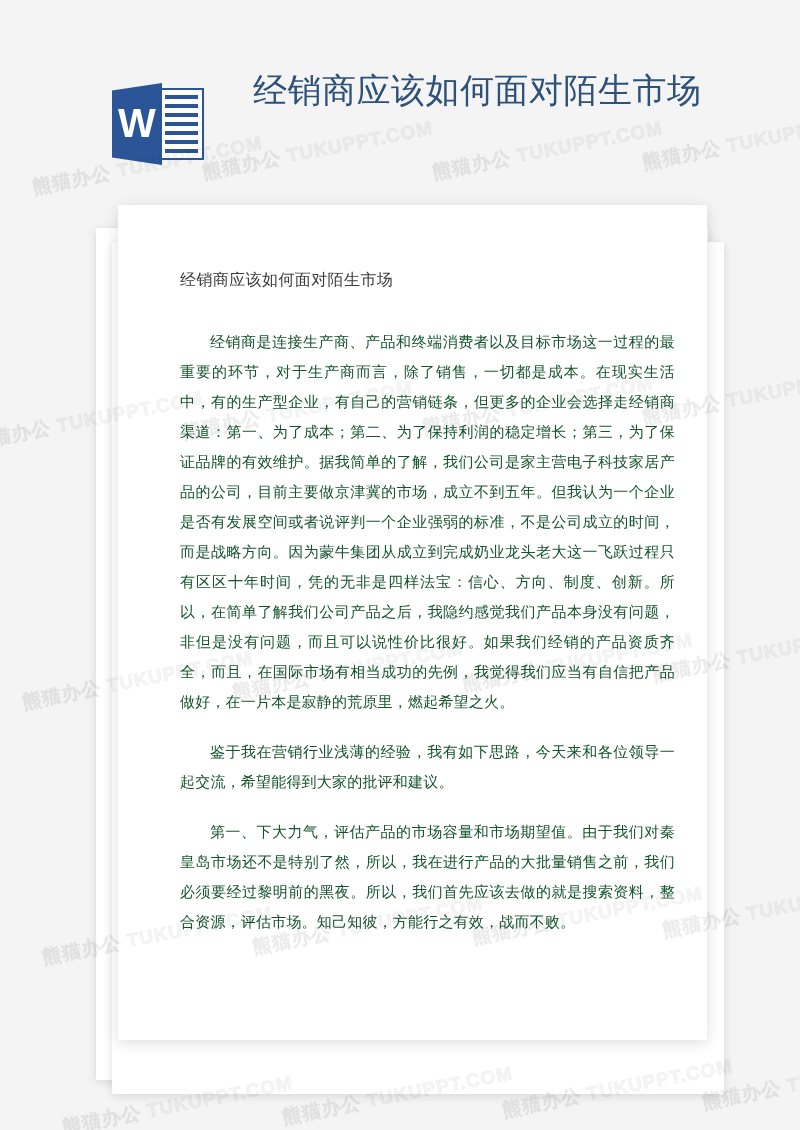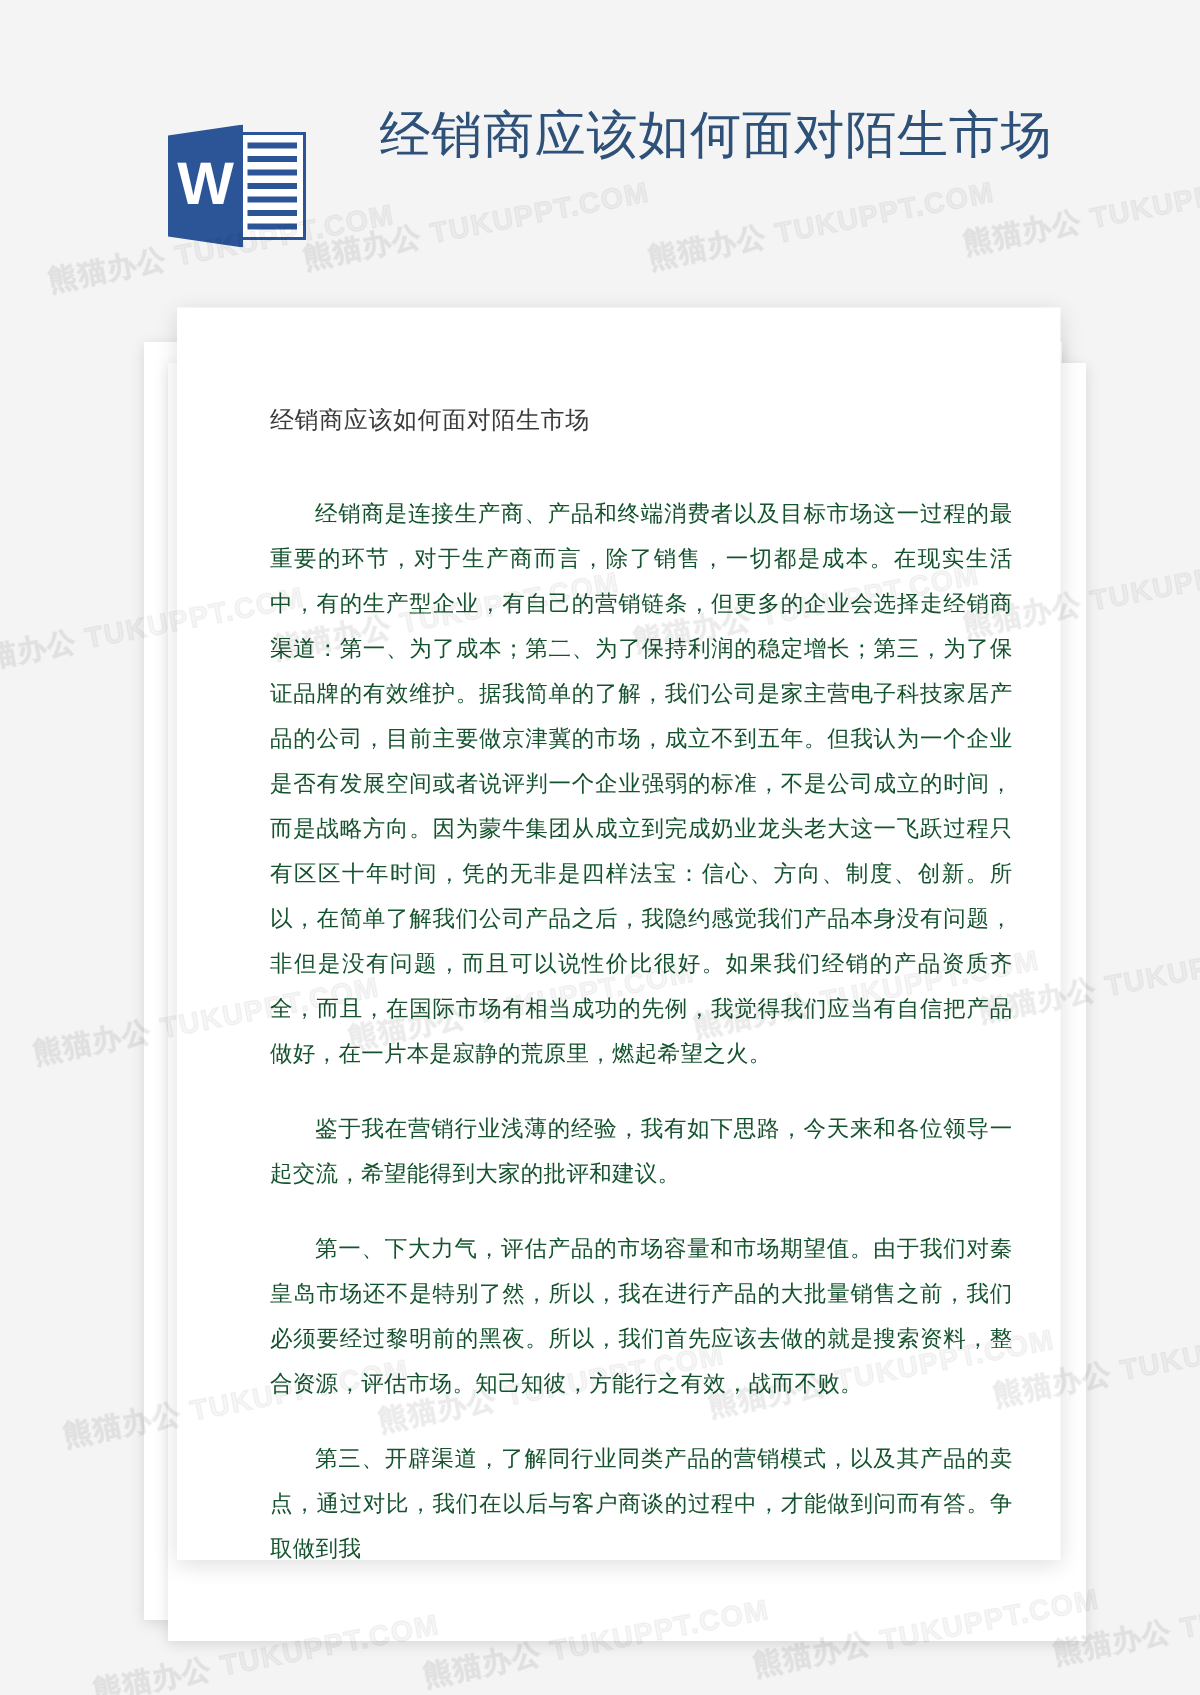--- a/index.html
+++ b/index.html
@@ -198,21 +198,20 @@
 
   <div class="paper back2"></div>
   <div class="paper back1"></div>
 
   <div class="paper front">
     <div class="doc-inner">
       <div class="body-title">经销商应该如何面对陌生市场</div>
       <p class="para">经销商是连接生产商、产品和终端消费者以及目标市场这一过程的最重要的环节，对于生产商而言，除了销售，一切都是成本。在现实生活中，有的生产型企业，有自己的营销链条，但更多的企业会选择走经销商渠道：第一、为了成本；第二、为了保持利润的稳定增长；第三，为了保证品牌的有效维护。据我简单的了解，我们公司是家主营电子科技家居产品的公司，目前主要做京津冀的市场，成立不到五年。但我认为一个企业是否有发展空间或者说评判一个企业强弱的标准，不是公司成立的时间，而是战略方向。因为蒙牛集团从成立到完成奶业龙头老大这一飞跃过程只有区区十年时间，凭的无非是四样法宝：信心、方向、制度、创新。所以，在简单了解我们公司产品之后，我隐约感觉我们产品本身没有问题，非但是没有问题，而且可以说性价比很好。如果我们经销的产品资质齐全，而且，在国际市场有相当成功的先例，我觉得我们应当有自信把产品做好，在一片本是寂静的荒原里，燃起希望之火。</p>
       <p class="para">鉴于我在营销行业浅薄的经验，我有如下思路，今天来和各位领导一起交流，希望能得到大家的批评和建议。</p>
       <p class="para">第一、下大力气，评估产品的市场容量和市场期望值。由于我们对秦皇岛市场还不是特别了然，所以，我在进行产品的大批量销售之前，我们必须要经过黎明前的黑夜。所以，我们首先应该去做的就是搜索资料，整合资源，评估市场。知己知彼，方能行之有效，战而不败。</p>
-      <p class="para">第三、开辟渠道，了解同行业同类产品的营销模式，以及其产品的卖点，通过对比，我们在以后与客户商谈的过程中，才能做到问而有答。争取做到我</p>
     </div>
   </div>
 
   <div class="wm-layer" id="wm-layer">
       <span class="wm" style="left: 30px; top: 175px;">熊猫办公 TUKUPPT.COM</span>
       <span class="wm" style="left: 200px; top: 160px;">熊猫办公 TUKUPPT.COM</span>
       <span class="wm" style="left: 430px; top: 160px;">熊猫办公 TUKUPPT.COM</span>
       <span class="wm" style="left: 640px; top: 150px;">熊猫办公 TUKUPPT.COM</span>
       <span class="wm" style="left: -30px; top: 430px;">熊猫办公 TUKUPPT.COM</span>
       <span class="wm" style="left: 180px; top: 420px;">熊猫办公 TUKUPPT.COM</span>

